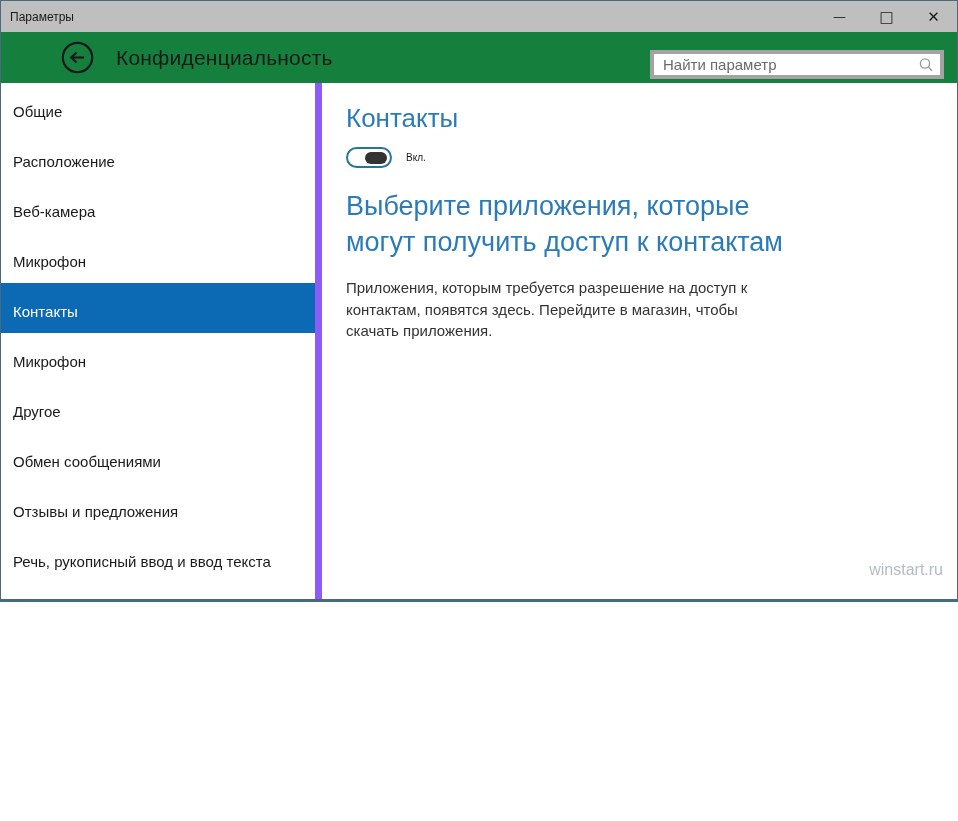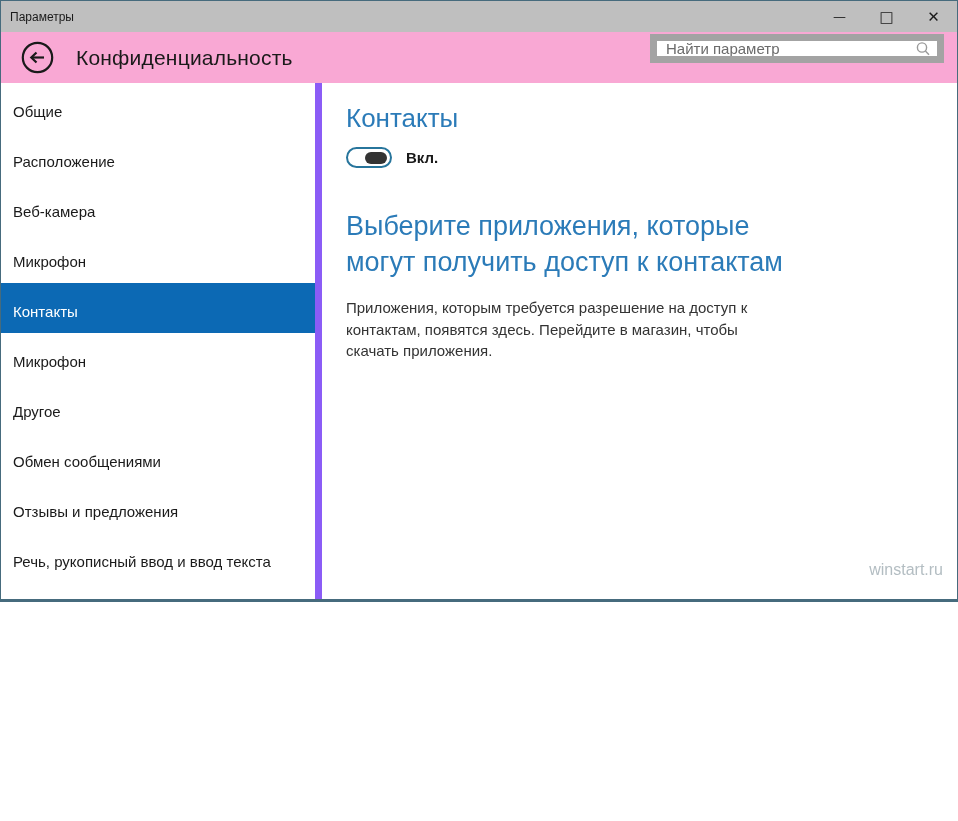--- a/index.html
+++ b/index.html
@@ -31,40 +31,41 @@
     display: flex; align-items: center; justify-content: center;
     font-size: 13px; color: #1a1a1a; cursor: default;
     background: transparent; border: none;
     font-family: "DejaVu Sans", sans-serif;
   }
   .win-btn.maximize { font-size: 15px; }
   .win-btn.close { font-size: 15px; }
   
   .header {
     height: 51px; flex: 0 0 51px;
-    background: #f9a8d4;
+    background: #15803d;
     display: flex; align-items: center;
     position: relative;
+    padding-left: 40px;
   }
   .back-button {
     width: 33px; height: 33px; margin-left: 20px;
     background: transparent; border: none; padding: 0;
     display: flex; align-items: center; justify-content: center;
     cursor: pointer;
   }
   .page-title {
     margin-left: 22px;
     font-size: 21px; font-weight: 300; color: #1a1a1a;
     letter-spacing: 0.2px;
   }
   .search-box {
-    position: absolute; right: 13px; top: 2px;
+    position: absolute; right: 13px; top: 18px;
     width: 294px; height: 29px;
     background: #ffffff;
-    border: 7px solid #a3a3a3;
+    border: 4px solid #a3a3a3;
     display: flex; align-items: center;
   }
   .search-input {
     flex: 1; height: 100%; border: none; outline: none;
     padding: 0 4px 0 9px; font-size: 15px; color: #333;
     font-family: "Liberation Sans", "DejaVu Sans", sans-serif;
     background: transparent;
   }
   .search-input::placeholder { color: #6b6b6b; opacity: 1; }
   .search-icon { width: 28px; display: flex; align-items: center; justify-content: center; }
@@ -110,23 +111,23 @@
     border-radius: 11px;
     background: #ffffff;
     cursor: pointer; padding: 0;
   }
   .toggle-knob {
     position: absolute; right: 3px; top: 2.5px;
     width: 22px; height: 12px;
     background: #333333;
     border-radius: 6px;
   }
-  .toggle-label { font-size: 15px; color: #1a1a1a; font-weight: 700; }
+  .toggle-label { font-size: 10px; color: #1a1a1a; font-weight: 400; }
   .apps-heading {
-    margin-top: 40px;
+    margin-top: 20px;
     font-size: 27px; font-weight: 300; color: #2b7bb8;
     line-height: 36px; max-width: 480px;
   }
   .apps-description {
     margin-top: 17px;
     font-size: 15px; color: #333333;
     line-height: 21.5px; max-width: 445px;
   }
   .watermark {
     position: absolute; right: 14px; bottom: 20px;

